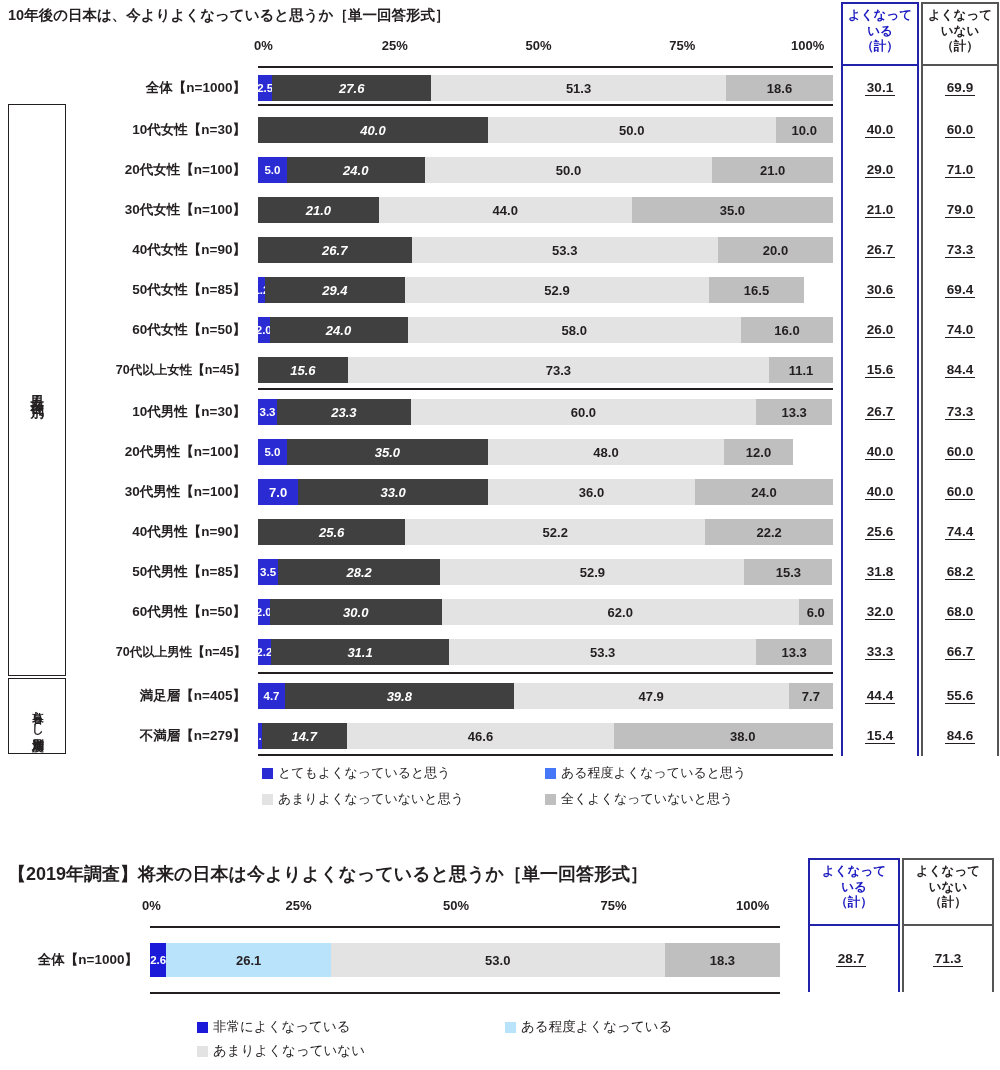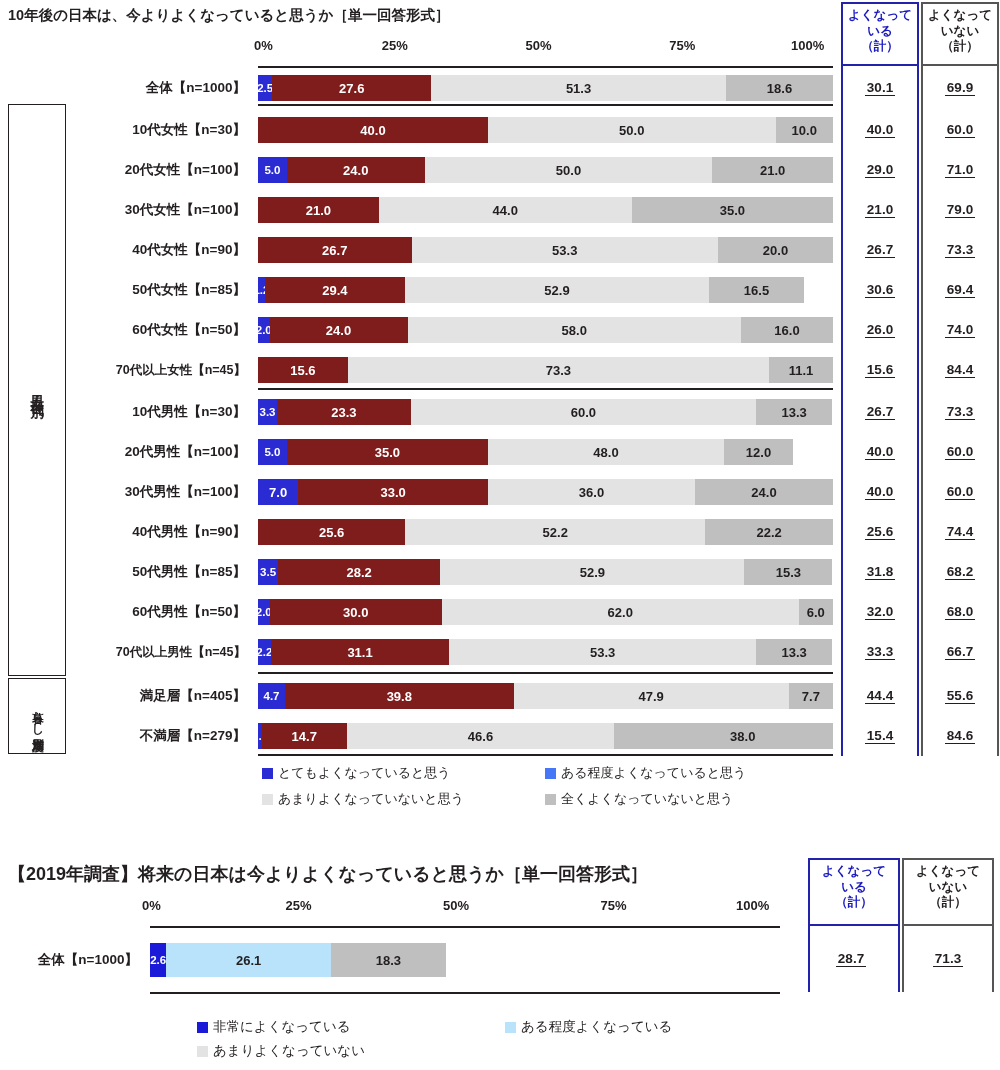--- a/index.html
+++ b/index.html
@@ -84,21 +84,21 @@
     height: 26px;
     display: flex;
     align-items: center;
     justify-content: center;
     font-size: 13px;
     font-weight: bold;
     white-space: nowrap;
     overflow: visible;
   }
   .seg.s0 { background: #2b2bd4; color: #ffffff; }
-  .seg.s1 { background: #7f1d1d; color: #ffffff; }
+  .seg.s1 { background: #404040; color: #ffffff; font-style: italic; }
   .seg.s2 { background: #e3e3e3; color: #231f20; }
   .seg.s3 { background: #bfbfbf; color: #231f20; }
 
   .sumcell {
     position: absolute;
     top: 0; height: 36px;
     width: 78px;
     line-height: 36px;
     text-align: center;
     font-size: 13.5px;
@@ -433,20 +433,21 @@
 
   <div class="plot-frame" style="left:150px; top:926px; width:630px; height:0;"></div>
   <div class="plot-frame" style="left:150px; top:992px; width:630px; height:0;"></div>
 
   <div id="c2-rows">
       <div class="row" style="top: 942px;">
         <div class="row-label" style="right: 856px; width: 180px;">全体【n=1000】</div>
         <div class="bar-wrap" style="left: 150px; width: 630px; height: 34px; top: 1px;">
           <div class="seg c2-seg0" style="height: 34px; width: 16.38px; font-size: 11.5px;">2.6</div>
           <div class="seg c2-seg1" style="height: 34px; width: 164.43px;">26.1</div>
+          <div class="seg c2-seg2" style="height: 34px; width: 333.9px;">53.0</div>
           <div class="seg c2-seg3" style="height: 34px; width: 115.29px;">18.3</div>
         </div>
         <div class="sumcell" style="left: 800px; width: 102px; height: 34px; line-height: 34px;"><span style="border-bottom: 1.5px solid rgb(35, 31, 32);">28.7</span></div>
         <div class="sumcell" style="left: 902px; width: 92px; height: 34px; line-height: 34px;"><span style="border-bottom: 1.5px solid rgb(35, 31, 32);">71.3</span></div>
       </div>
     </div>
   <div id="c2-legend">
       <div class="legend" style="left: 197px; top: 1018px; font-size: 13.5px;">
         <span class="swatch" style="background: rgb(26, 26, 216);"></span>
         <span>非常によくなっている</span>

